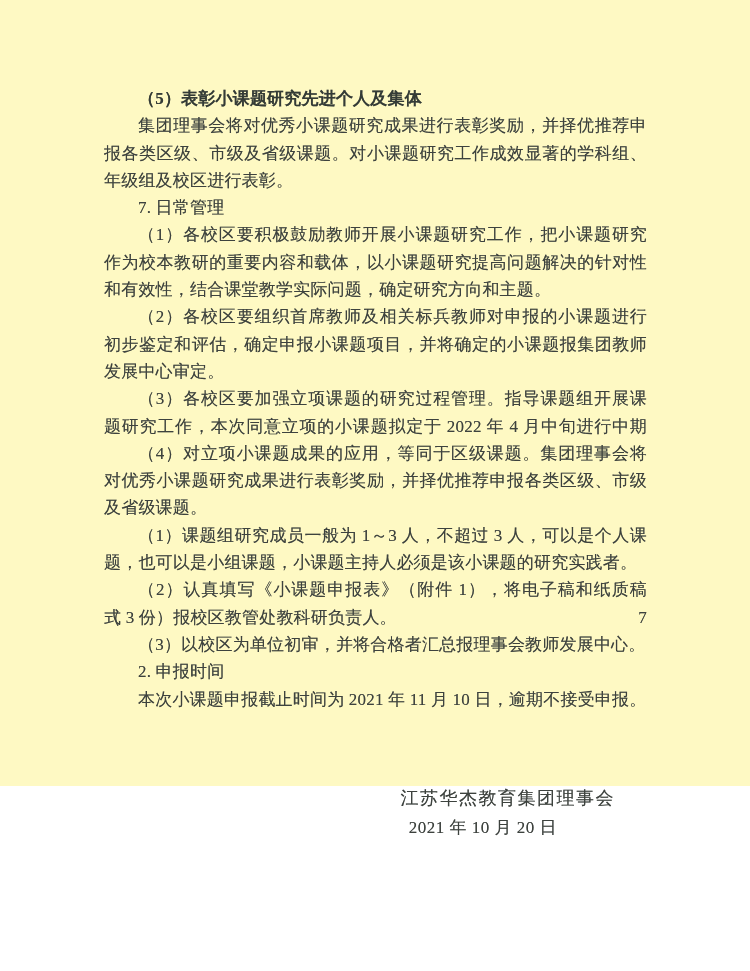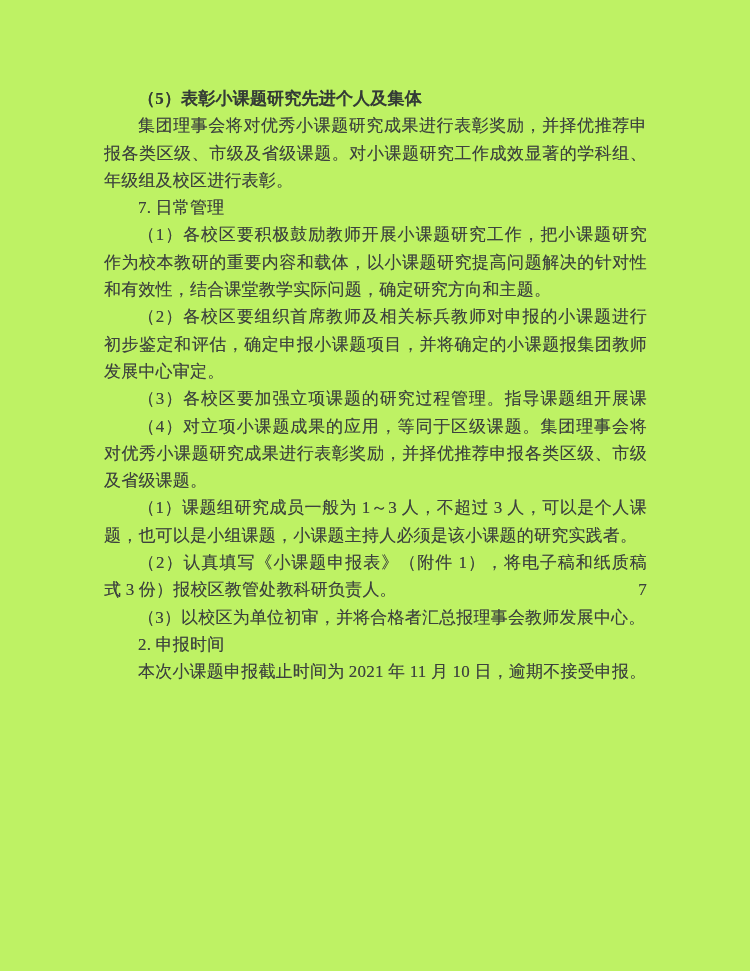--- a/index.html
+++ b/index.html
@@ -12,22 +12,22 @@
     height: 971px;
     background: #ffffff;
     overflow: hidden;
     font-family: "Liberation Serif", "DejaVu Serif", serif;
   }
   .doc-page {
     position: absolute;
     left: 0;
     top: 0;
     width: 750px;
-    height: 971px;
-    background: #bef264;
+    height: 786px;
+    background: #fef9c3;
     color: #3d423e;
   }
   .doc-body {
     position: absolute;
     left: 104px;
     top: 85px;
     width: 543px;
   }
   .line {
     font-size: 17px;
@@ -82,24 +82,29 @@
       <div class="line fill">报各类区级、市级及省级课题。对小课题研究工作成效显著的学科组、</div>
       <div class="line">年级组及校区进行表彰。</div>
       <div class="line indent2">7. 日常管理</div>
       <div class="line indent2 fill">（1）各校区要积极鼓励教师开展小课题研究工作，把小课题研究</div>
       <div class="line fill">作为校本教研的重要内容和载体，以小课题研究提高问题解决的针对性</div>
       <div class="line">和有效性，结合课堂教学实际问题，确定研究方向和主题。</div>
       <div class="line indent2 fill">（2）各校区要组织首席教师及相关标兵教师对申报的小课题进行</div>
       <div class="line fill">初步鉴定和评估，确定申报小课题项目，并将确定的小课题报集团教师</div>
       <div class="line">发展中心审定。</div>
       <div class="line indent2 fill">（3）各校区要加强立项课题的研究过程管理。指导课题组开展课</div>
+      <div class="line fill">题研究工作，本次同意立项的小课题拟定于 2022 年 4 月中旬进行中期</div>
       <div class="line indent2 fill">（4）对立项小课题成果的应用，等同于区级课题。集团理事会将</div>
       <div class="line fill">对优秀小课题研究成果进行表彰奖励，并择优推荐申报各类区级、市级</div>
       <div class="line">及省级课题。</div>
       <div class="line indent2 fill">（1）课题组研究成员一般为 1～3 人，不超过 3 人，可以是个人课</div>
       <div class="line">题，也可以是小组课题，小课题主持人必须是该小课题的研究实践者。</div>
       <div class="line indent2 fill">（2）认真填写《小课题申报表》（附件 1），将电子稿和纸质稿（7</div>
       <div class="line">式 3 份）报校区教管处教科研负责人。</div>
       <div class="line indent2">（3）以校区为单位初审，并将合格者汇总报理事会教师发展中心。</div>
       <div class="line indent2">2. 申报时间</div>
       <div class="line indent2">本次小课题申报截止时间为 2021 年 11 月 10 日，逾期不接受申报。</div>
     </div>
+  <div class="signature">
+    <div class="sig-name">江苏华杰教育集团理事会</div>
+    <div class="sig-date">2021 年 10 月 20 日</div>
+  </div>
 </div>
 
 </body></html>

